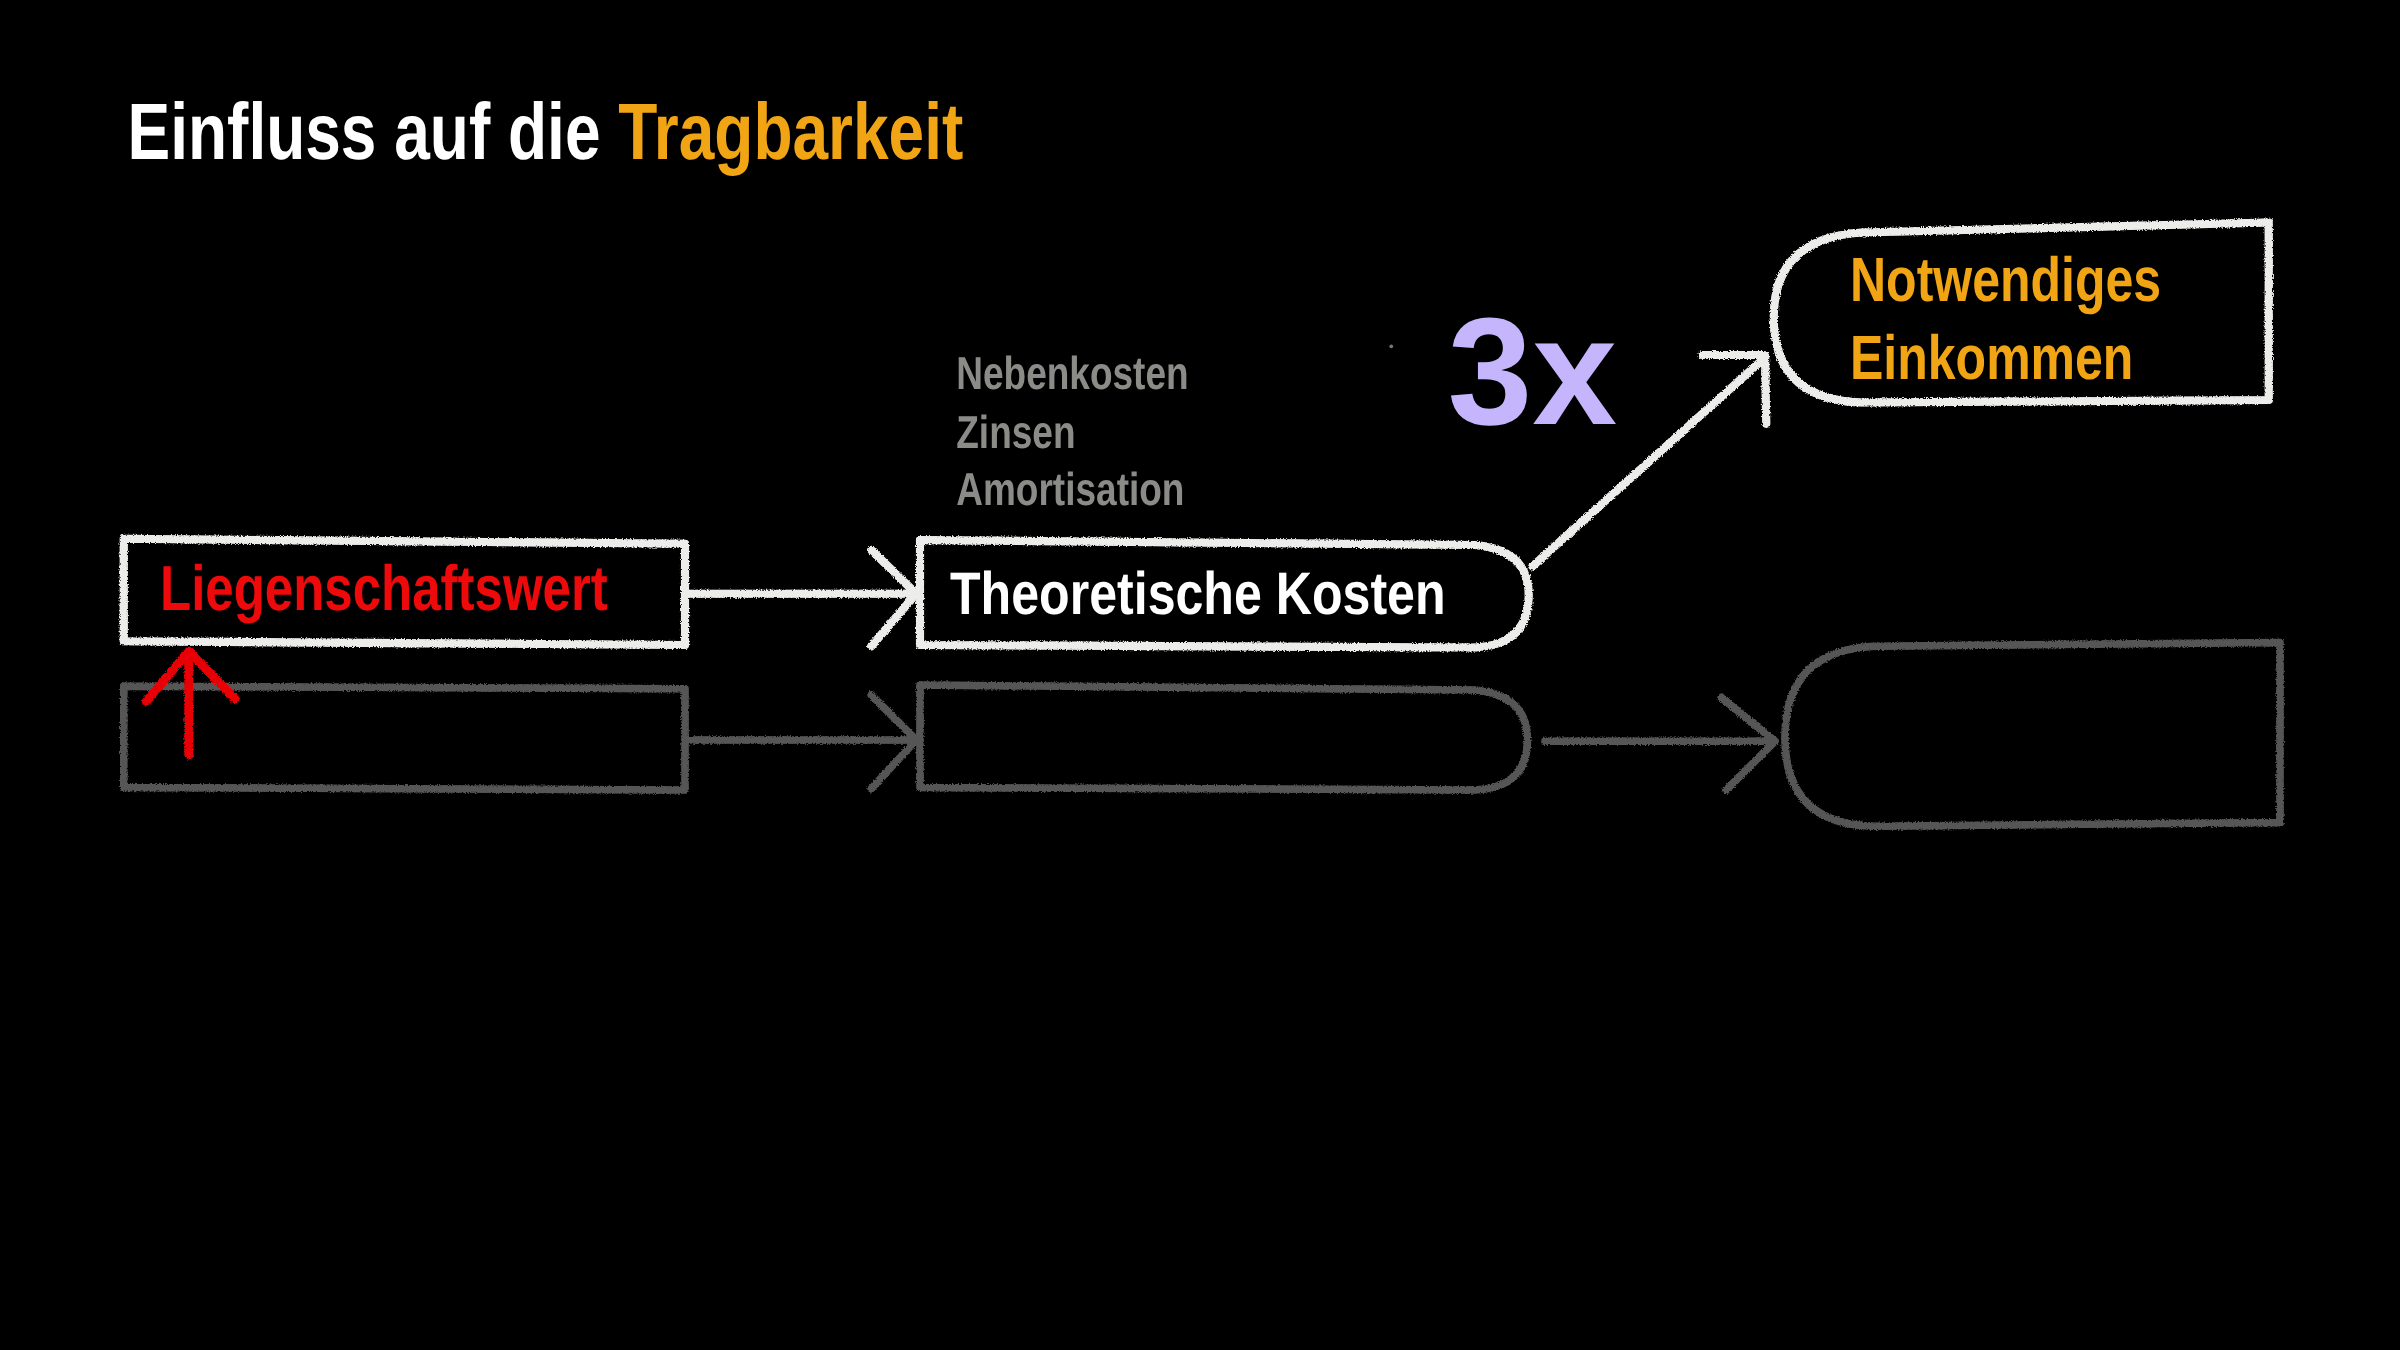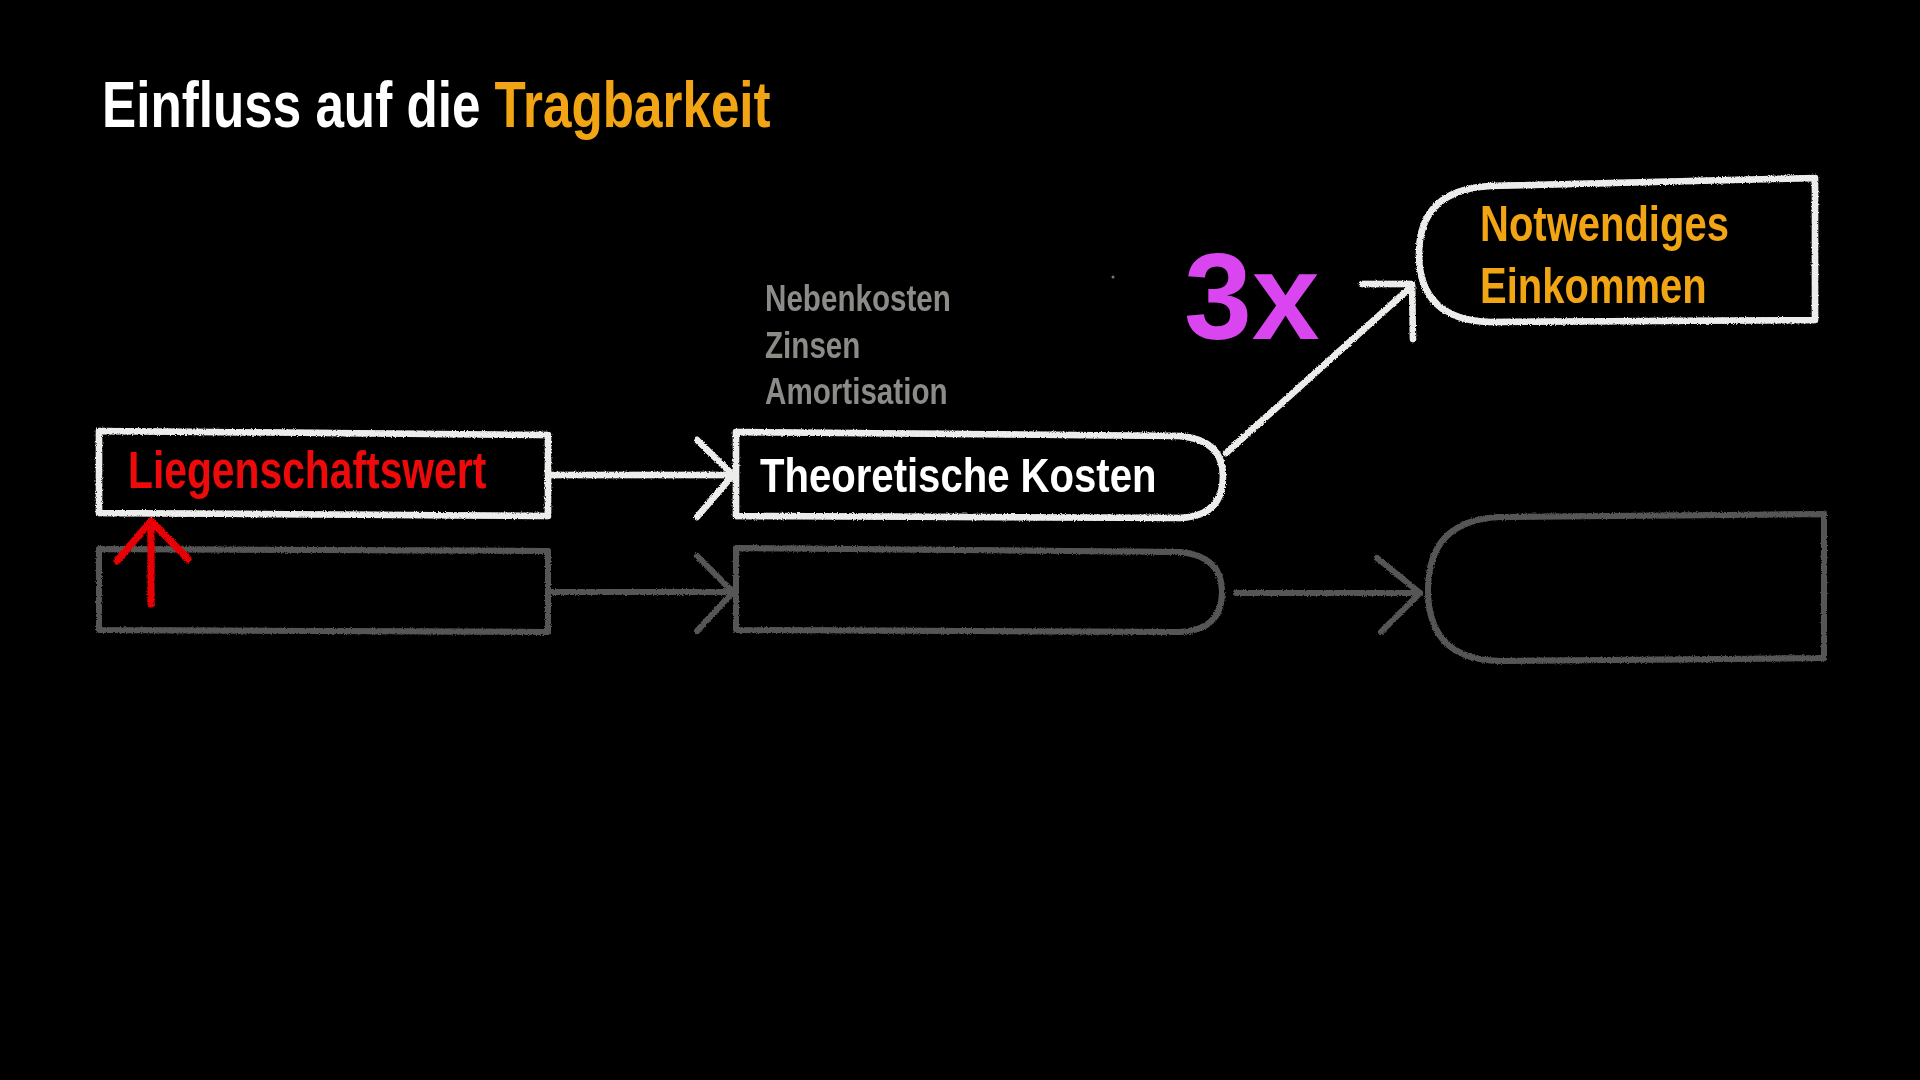--- a/index.html
+++ b/index.html
@@ -6,21 +6,21 @@
     body { width: 1920px; height: 1080px; position: relative; overflow: hidden; }
     .abs { position: absolute; white-space: nowrap; }
     .cond { font-family: "Liberation Sans", sans-serif; font-weight: bold; transform-origin: 0 0; }
     #title { left: 102px; top: 70px; font-size: 64px; line-height: 70px; color: #ffffff; transform: scaleX(0.80); }
     #title .accent { color: #f1a514; }
     #chalk { position: absolute; left: 0; top: 0; }
     .label-box1 { left: 128px; top: 443px; font-size: 51px; line-height: 56px; color: #ee0a0a; transform: scaleX(0.80); }
     .label-box2 { left: 760px; top: 450px; font-size: 48px; line-height: 52px; color: #ffffff; transform: scaleX(0.835); }
     .label-box3 { left: 1480px; top: 193px; font-size: 50px; line-height: 62px; color: #f1a514; transform: scaleX(0.80); }
     .cost-items { left: 765px; top: 276px; font-size: 37px; line-height: 46.5px; color: #8b8b88; transform: scaleX(0.80); }
-    .multiplier { left: 1184px; top: 232px; font-family: "Liberation Sans", sans-serif; font-weight: bold; font-size: 122px; line-height: 130px; color: #d946ef; }
+    .multiplier { left: 1158px; top: 232px; font-family: "Liberation Sans", sans-serif; font-weight: bold; font-size: 122px; line-height: 130px; color: #c4b5fd; }
     .stack span { display: block; }
   </style>
 </head>
 <body>
 
 <svg id="chalk" width="1920" height="1080" viewBox="0 0 1920 1080" xmlns="http://www.w3.org/2000/svg">
   <defs>
     <filter id="chalk-rough" x="-5%" y="-5%" width="110%" height="110%">
       <feTurbulence type="fractalNoise" baseFrequency="0.9" numOctaves="2" seed="4" result="noise"></feTurbulence>
       <feDisplacementMap in="SourceGraphic" in2="noise" scale="3" xChannelSelector="R" yChannelSelector="G" result="disp"></feDisplacementMap>

